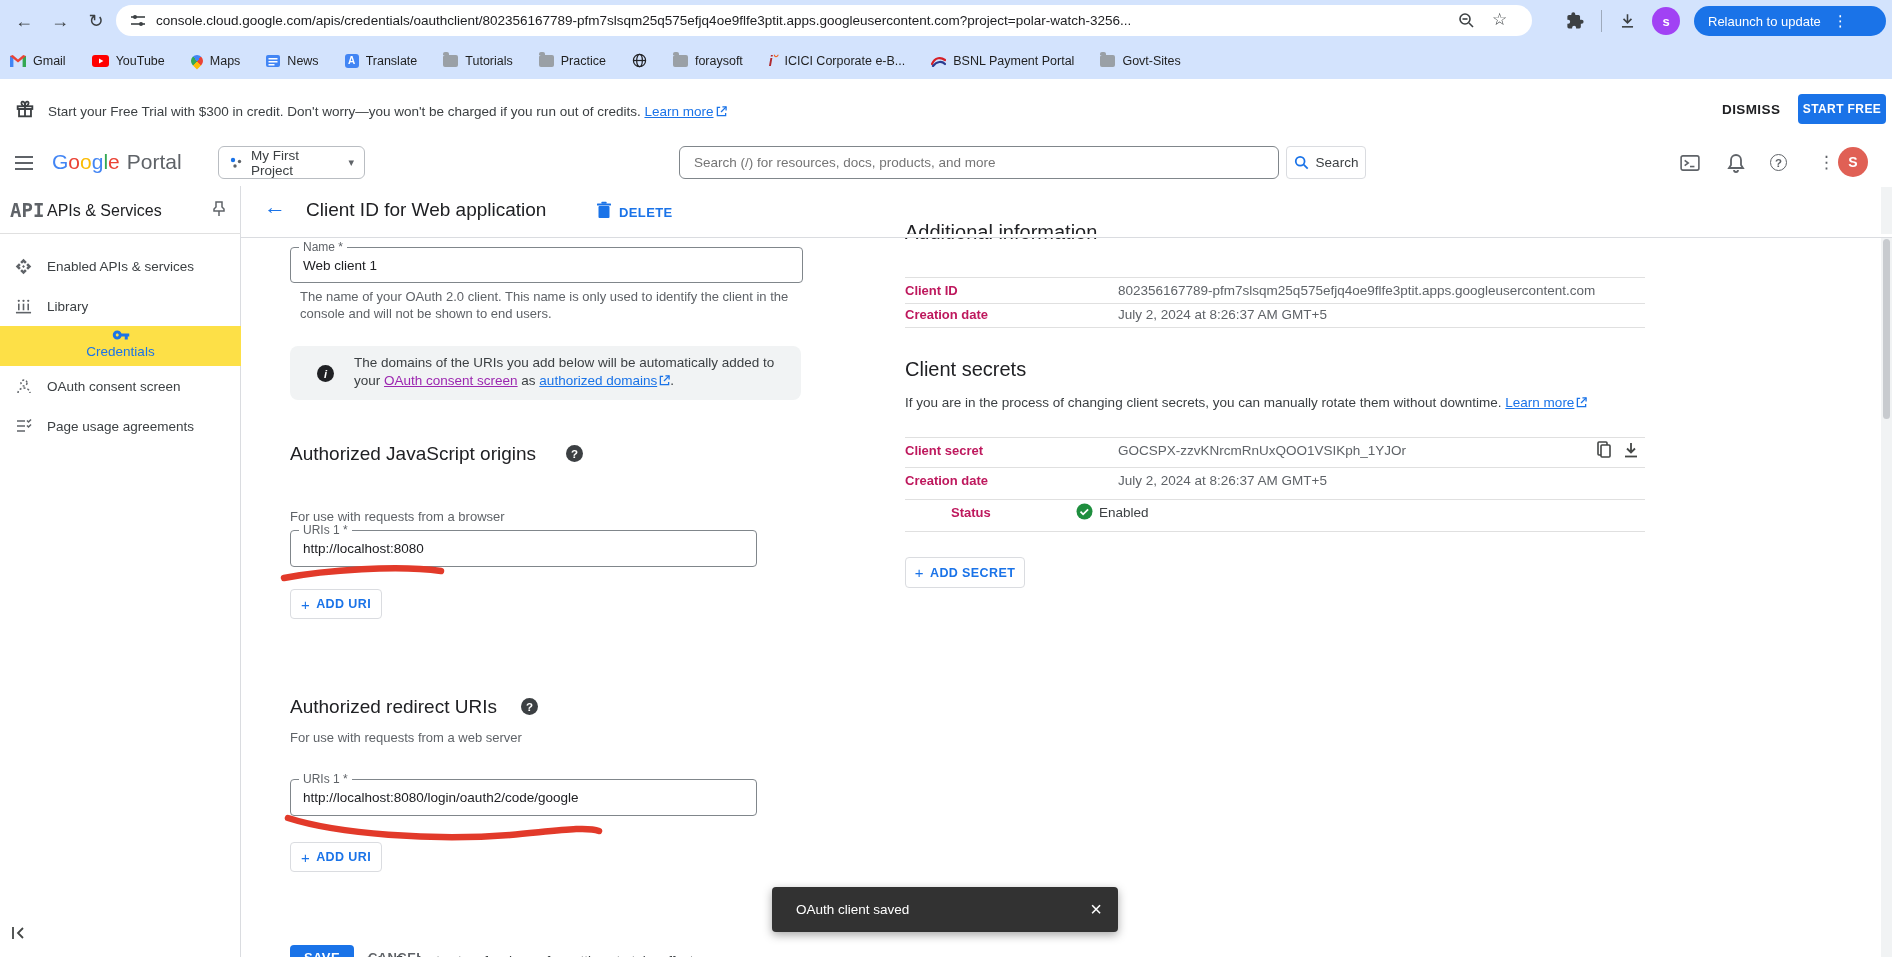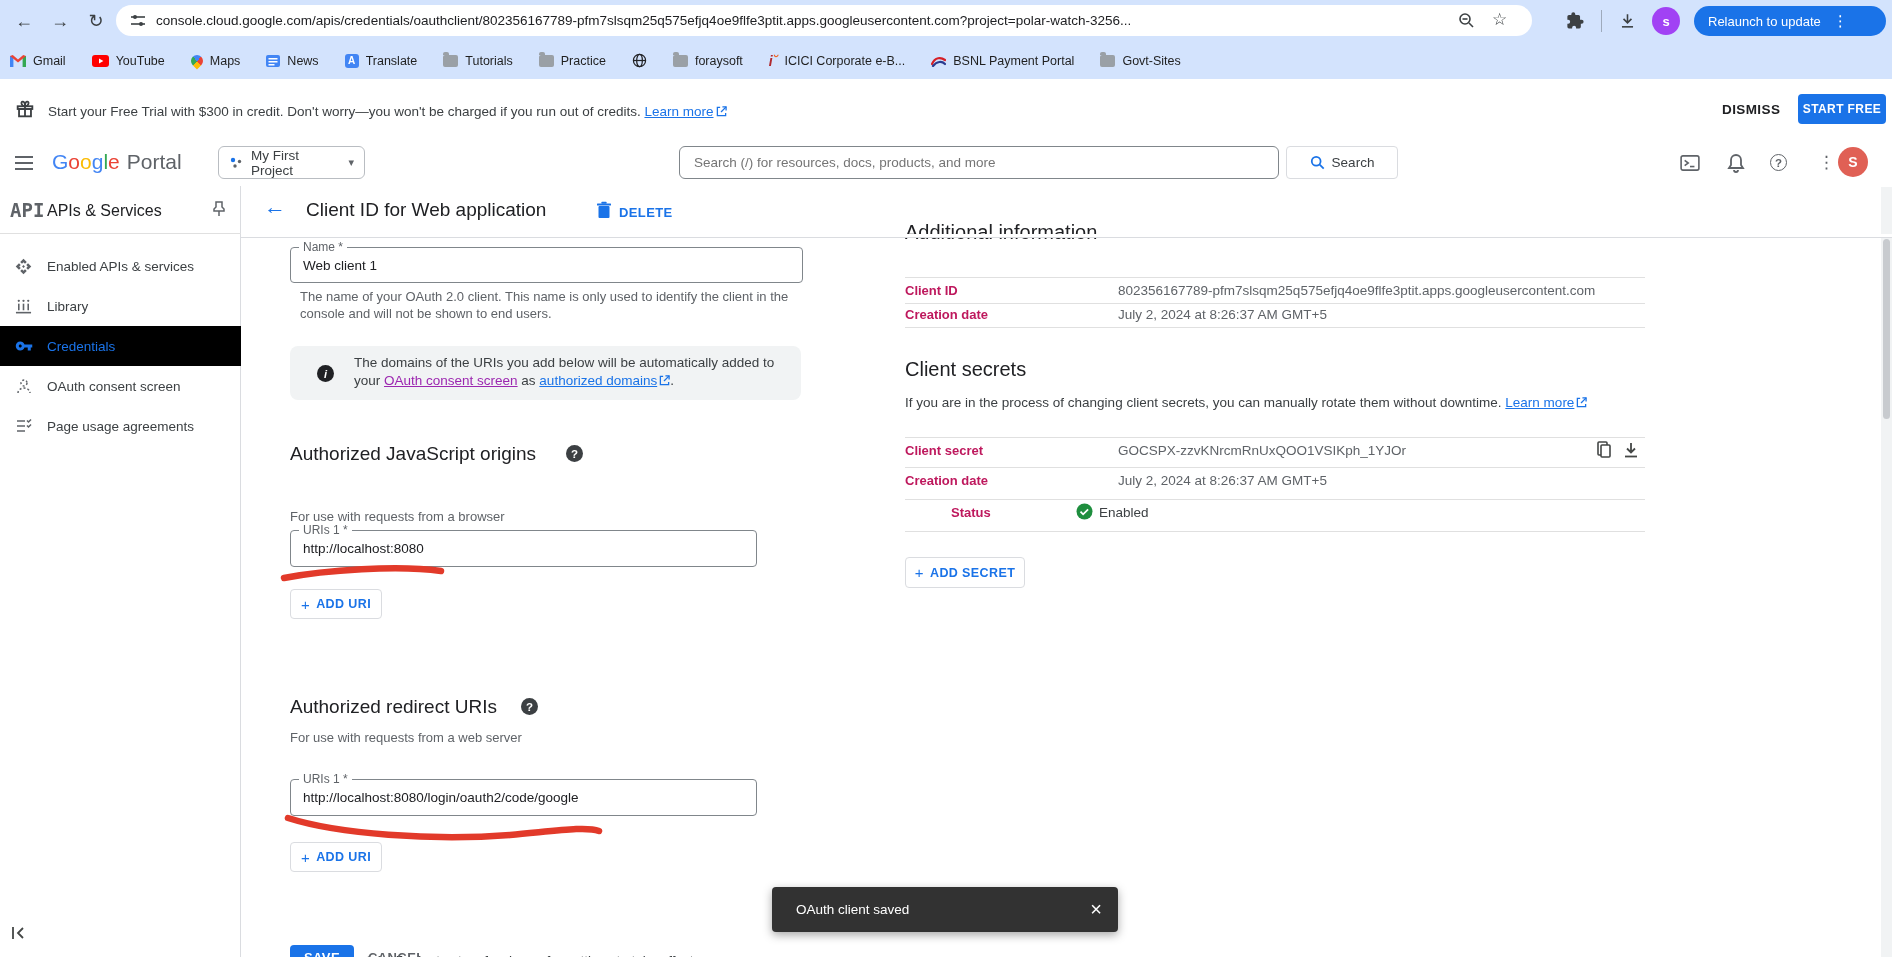--- a/index.html
+++ b/index.html
@@ -17,21 +17,21 @@
   .bm{gap:7px;font-size:12.5px;color:#1f1f1f;cursor:pointer;white-space:nowrap;}
   .folder{width:15px;height:12px;background:#9aa0a6;border-radius:2px;position:relative;}
   .folder:before{content:"";position:absolute;top:-3px;left:0;width:6px;height:3px;background:#9aa0a6;border-radius:2px 2px 0 0;}
   
   .lnk{color:#1a73e8;text-decoration:underline;cursor:pointer;}
   .btn-blue{background:#1a73e8;color:#fff;border-radius:4px;justify-content:center;font-weight:700;cursor:pointer;}
   .gbtn{border:1px solid #dadce0;background:#fff;border-radius:4px;cursor:pointer;}
   
   .sideitem{width:241px;height:40px;cursor:pointer;color:#3c4043;font-size:13.5px;}
   .sideitem .sic{width:47px;display:flex;justify-content:center;color:#5f6368;}
-  .sideitem.sel{background:#000000;color:#1a73e8;}
+  .sideitem.sel{background:#fde047;color:#1a73e8;flex-direction:column;}
   .sideitem.sel .sic{color:#1a73e8;}
   
   .field{border:1px solid #80868b;border-radius:4px;background:#fff;}
   .field input{position:absolute;left:0;top:0;width:100%;height:100%;border:none;outline:none;background:transparent;
     padding:0 12px;font-size:13.5px;color:#202124;font-family:"Liberation Sans",sans-serif;box-sizing:border-box;}
   .flabel{position:absolute;top:-8px;left:8px;background:#fff;padding:0 4px;font-size:12px;color:#5f6368;}
   .h2g{font-size:19px;font-weight:500;color:#202124;}
   .sub{font-size:13px;color:#5f6368;}
   .helpdot{display:inline-flex;width:17px;height:17px;border-radius:50%;background:#3c4043;color:#fff;
     font-size:11.5px;font-weight:700;align-items:center;justify-content:center;cursor:pointer;}
@@ -199,21 +199,21 @@
       <svg width="14" height="14" viewBox="0 0 14 14">
           <circle cx="4" cy="4" r="2.2" fill="#1a73e8"></circle>
           <circle cx="10.5" cy="5.5" r="1.7" fill="#5f6368"></circle>
           <circle cx="6" cy="10" r="1.7" fill="#5f6368"></circle>
         </svg>
     </span>
     <span style="font-size:13.5px;color:#3c4043;">My First Project</span>
     <span style="color:#5f6368;font-size:11px;margin-left:auto;">▾</span>
   </div>
   <input class="abs" type="text" style="left: 679px; top: 146px; width: 600px; height: 33px; border: 1px solid rgb(128, 134, 139); border-radius: 6px; box-sizing: border-box; padding: 0px 14px; font-size: 13.5px; color: rgb(32, 33, 36); font-family: &quot;Liberation Sans&quot;, sans-serif; outline: none;" placeholder="Search (/) for resources, docs, products, and more">
-  <div class="abs f gbtn" style="left:1286px;top:146px;width:112px;height:33px;box-sizing:border-box;justify-content:center;gap:7px;">
+  <div class="abs f gbtn" style="left:1286px;top:146px;width:80px;height:33px;box-sizing:border-box;justify-content:center;gap:7px;">
     <span>
       <svg width="15" height="15" viewBox="0 0 17 17" fill="none" stroke="#1a73e8" stroke-width="2">
           <circle cx="7" cy="7" r="5"></circle>
           <line x1="11" y1="11" x2="15.5" y2="15.5"></line>
         </svg>
     </span>
     <span style="font-size:13.5px;color:#3c4043;">Search</span>
   </div>
   <span class="abs" style="left:1680px;top:155px;">
     <svg width="20" height="16" viewBox="0 0 22 18" fill="none" stroke="#5f6368" stroke-width="1.8">

